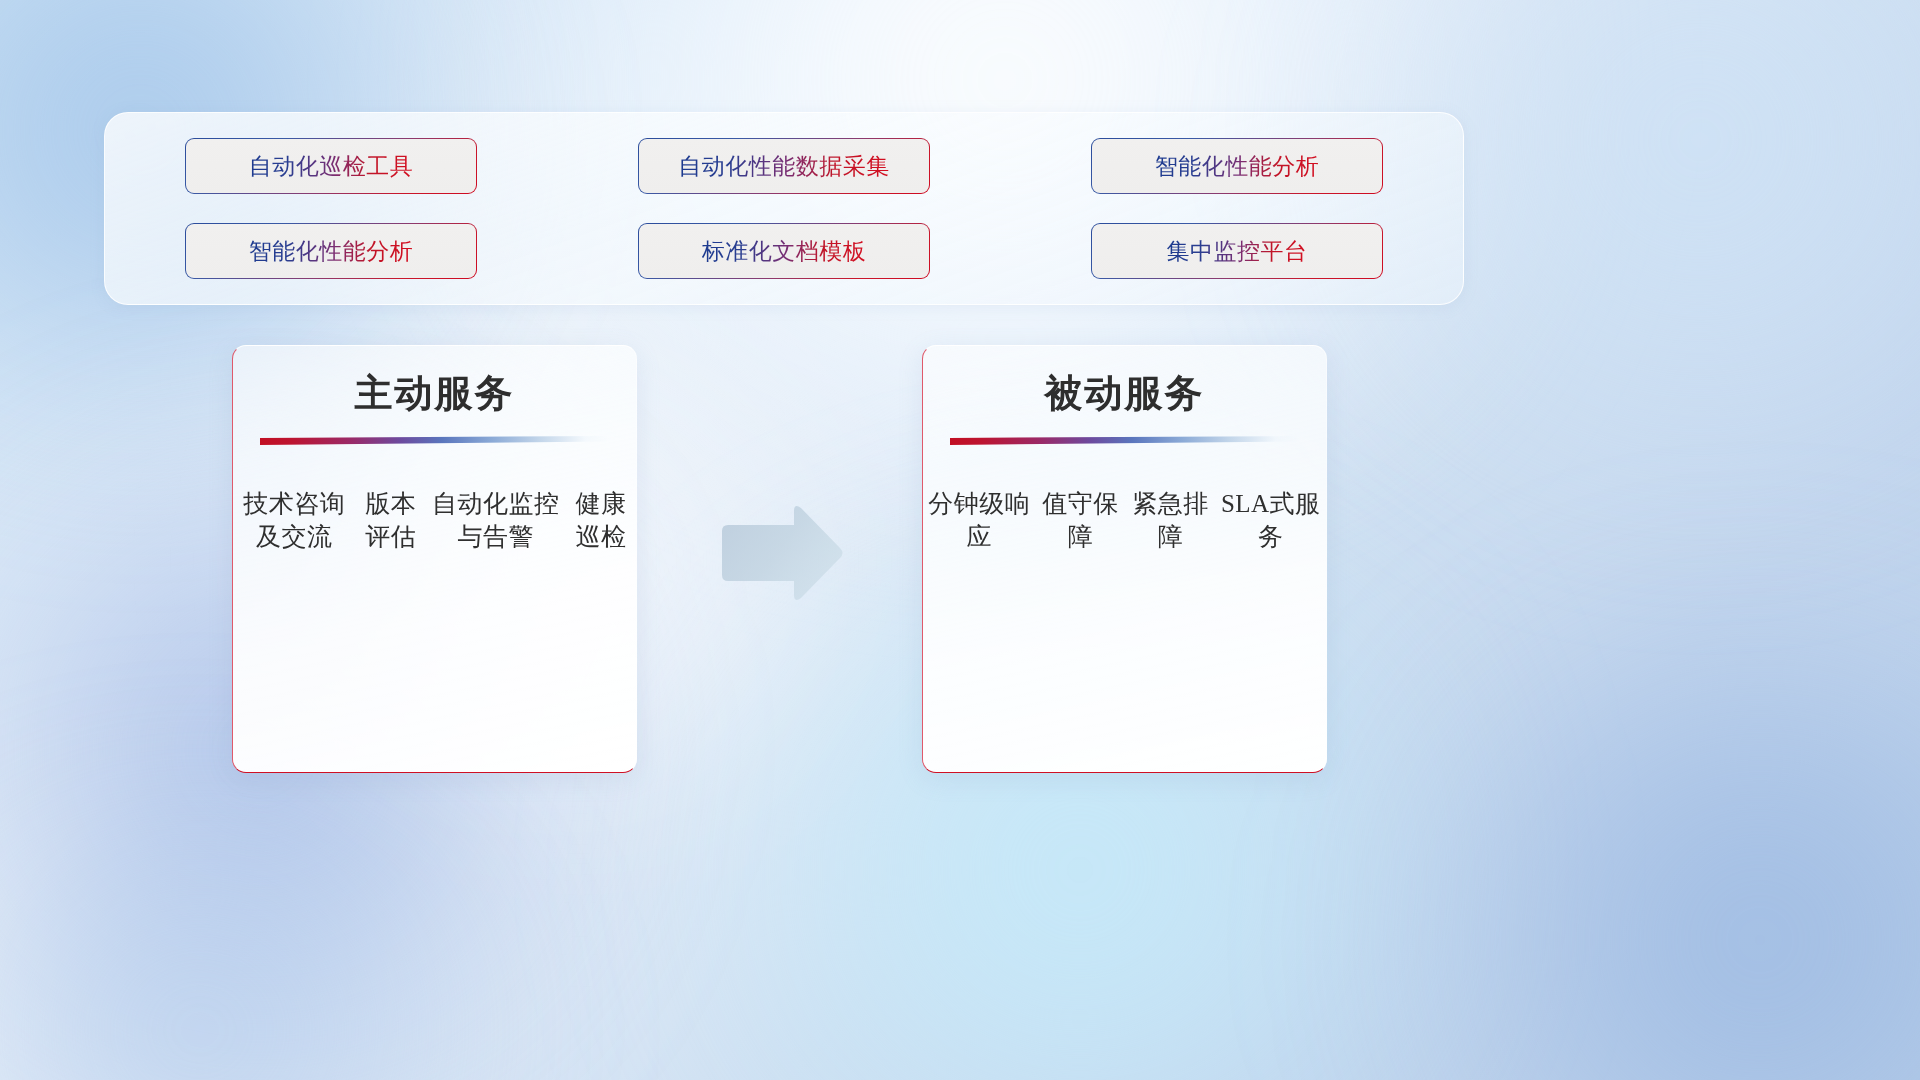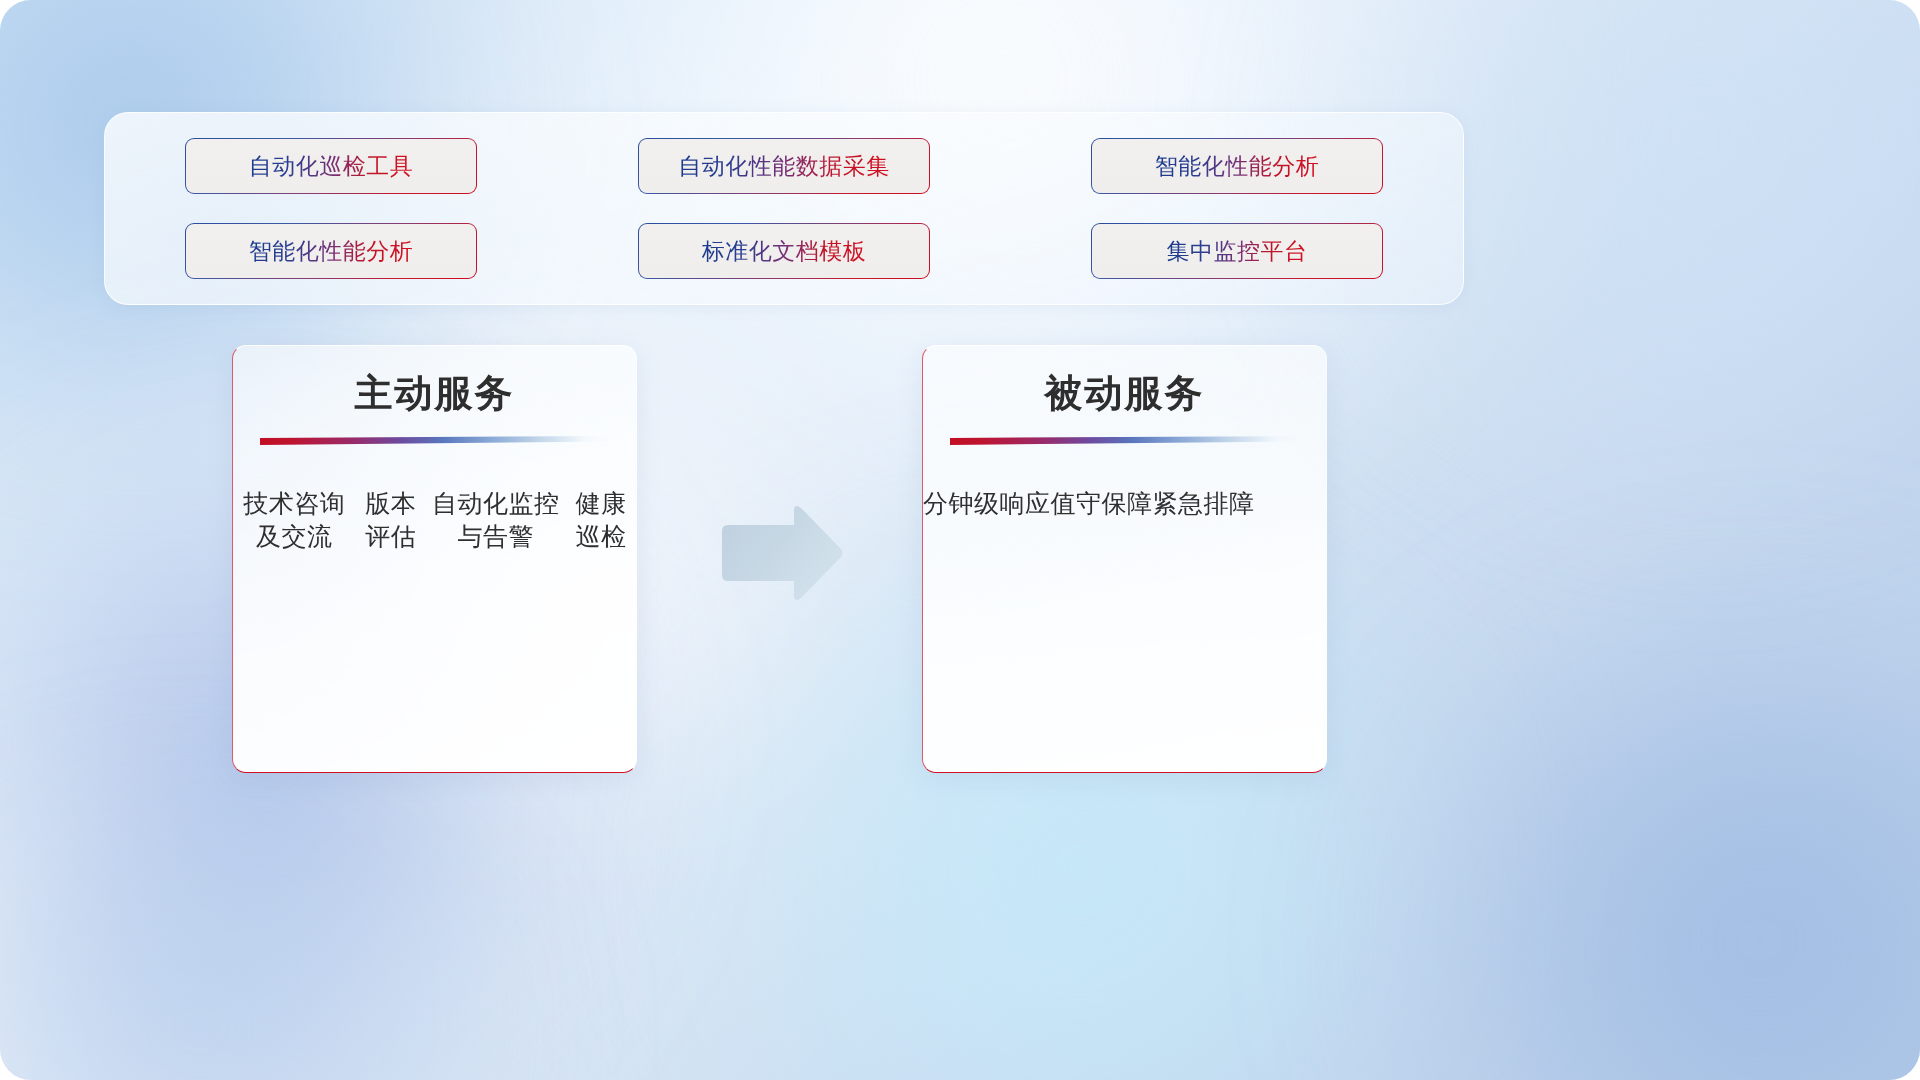--- a/index.html
+++ b/index.html
@@ -18,21 +18,20 @@
     height: 1080px;
     background: linear-gradient(135deg,
         #cfe4f5 0%,
         #d8e8f7 14%,
         #e9f1fa 30%,
         #e2ecf8 45%,
         #cfe0f2 62%,
         #c3d6ee 78%,
         #b9cfea 100%);
     overflow: hidden;
-    border-radius: 31px;
   }
   .bg-blob {
     position: absolute;
     border-radius: 50%;
     filter: blur(90px);
     pointer-events: none;
   }
   .blob-a { 
     left: 430px; top: -300px;
     width: 1150px; height: 760px;
@@ -268,16 +267,17 @@
 
   <div class="card card-right">
     <div class="card-title">被动服务</div>
     <div class="divider-wrap">
       <div class="divider"></div>
     </div>
     <div class="card-items">
       <div class="card-item">分钟级响应</div>
       <div class="card-item">值守保障</div>
       <div class="card-item">紧急排障</div>
+      <div class="card-item">SLA式服务</div>
     </div>
   </div>
 
 </div>
 
 </body></html>

